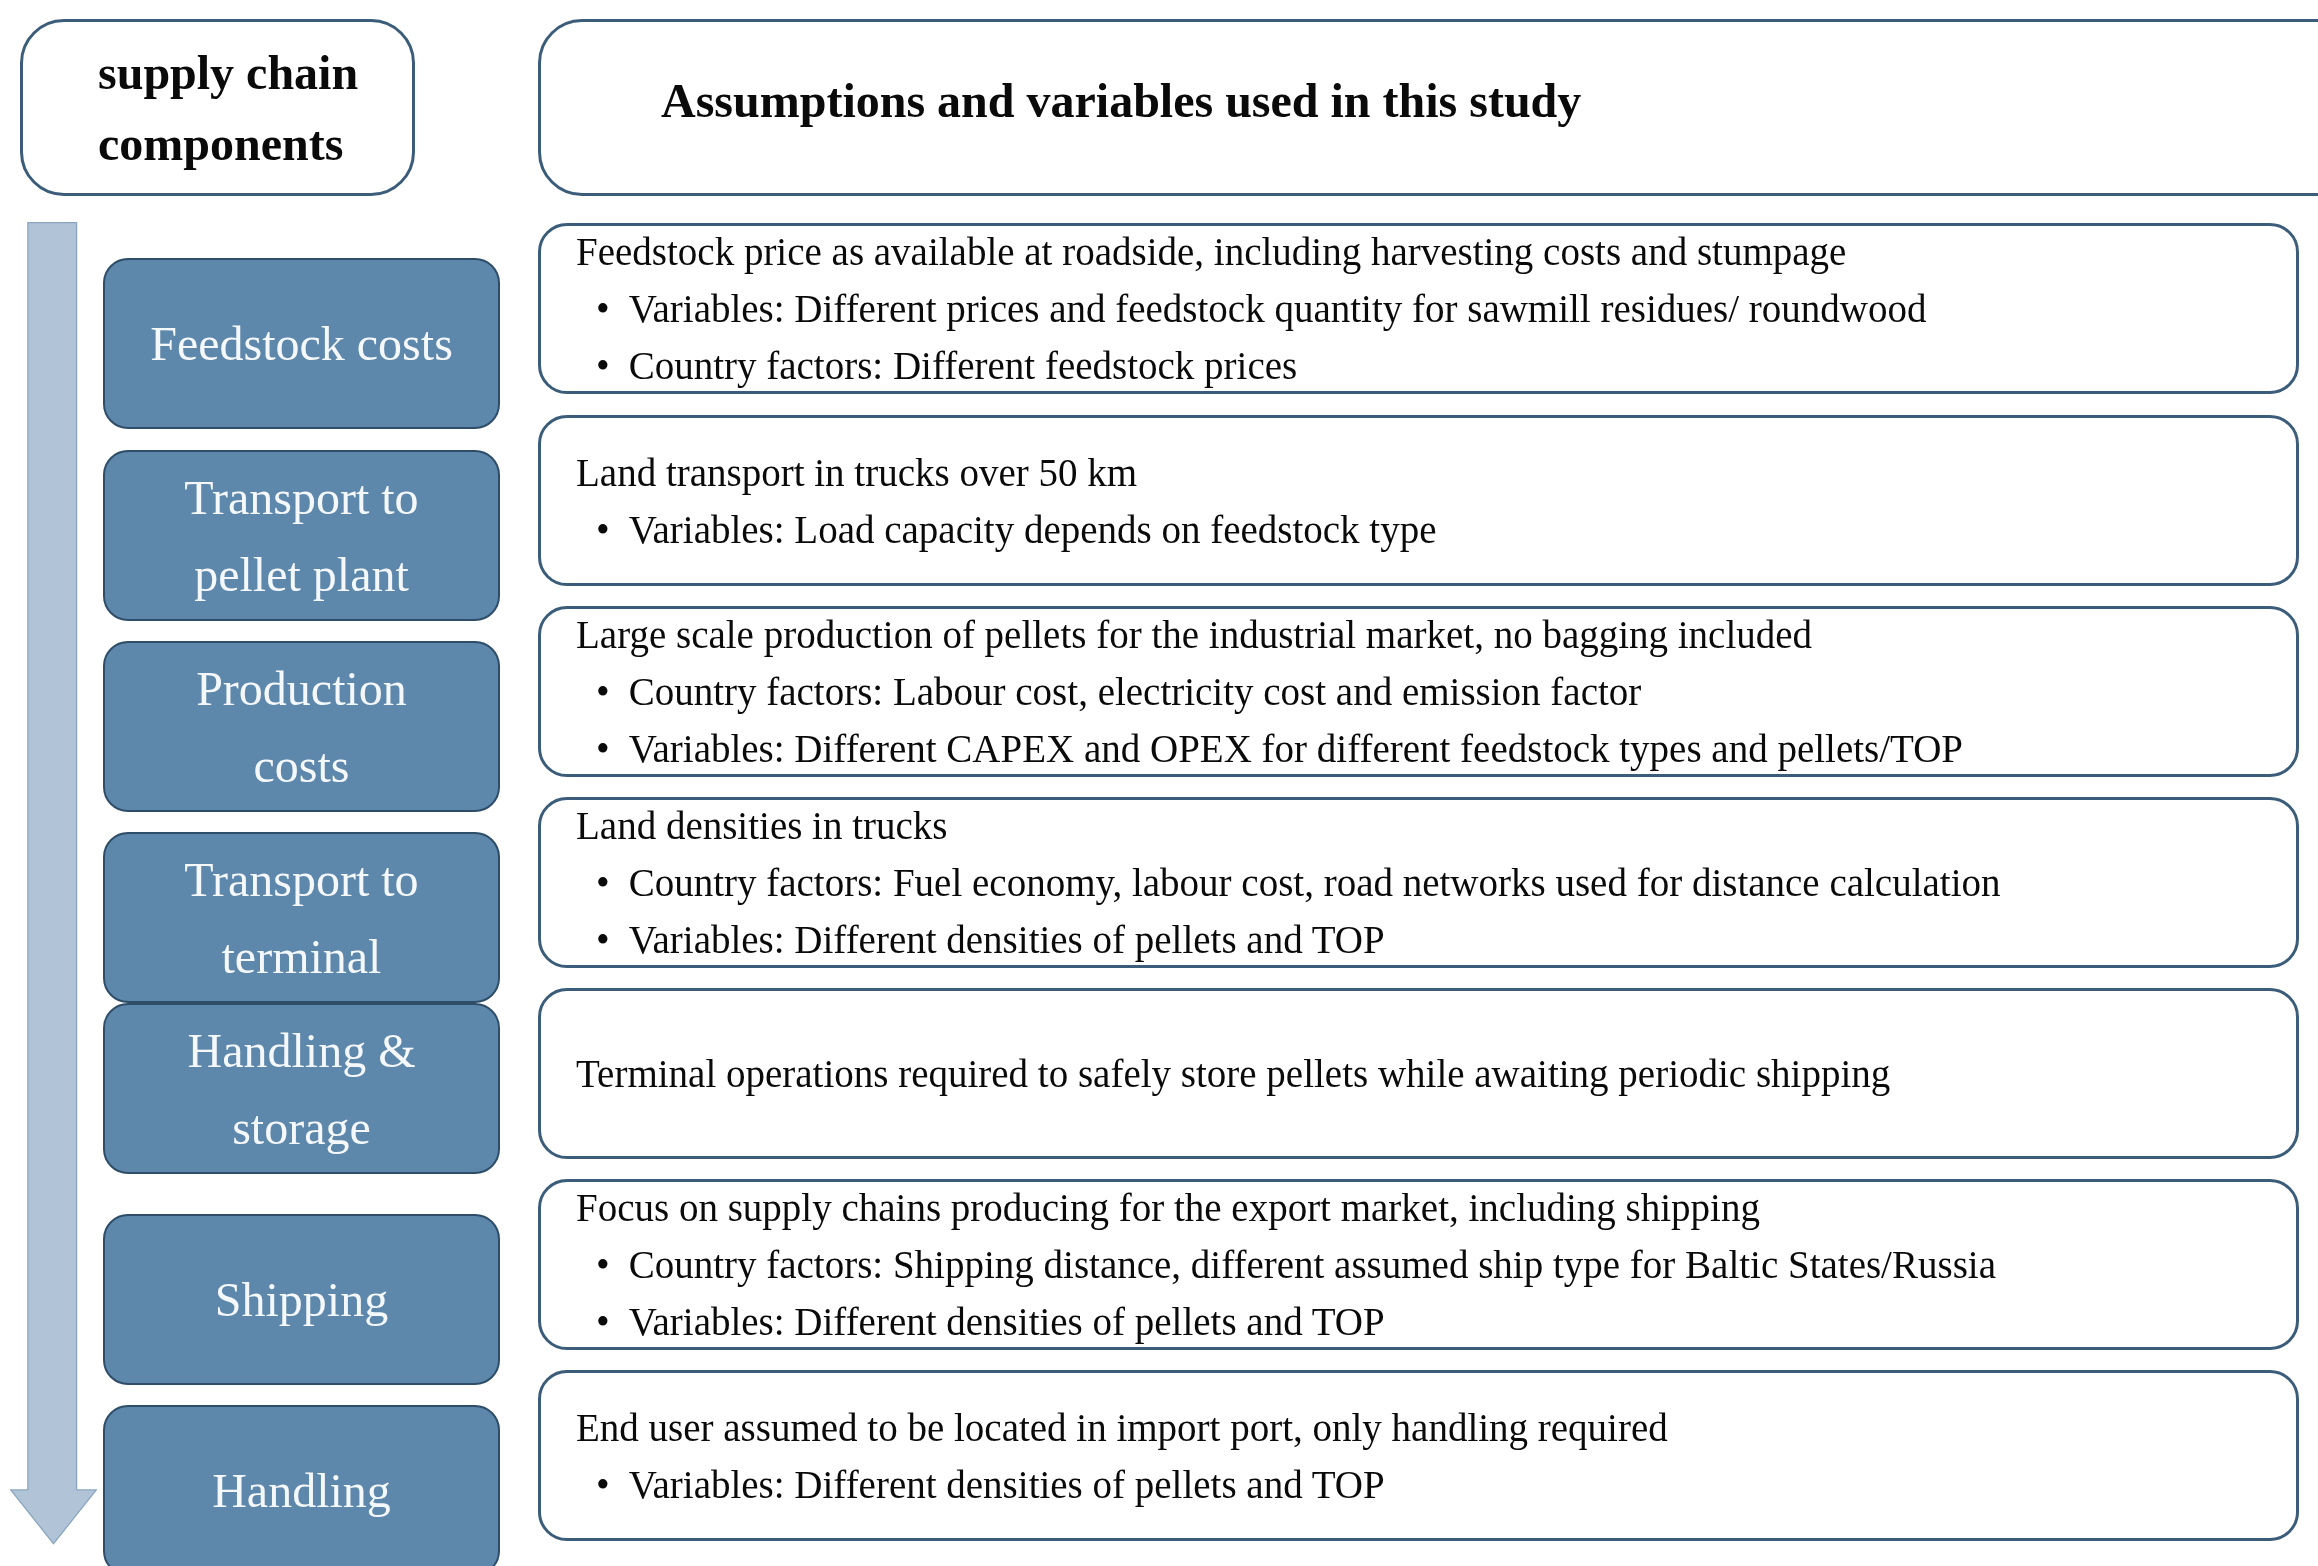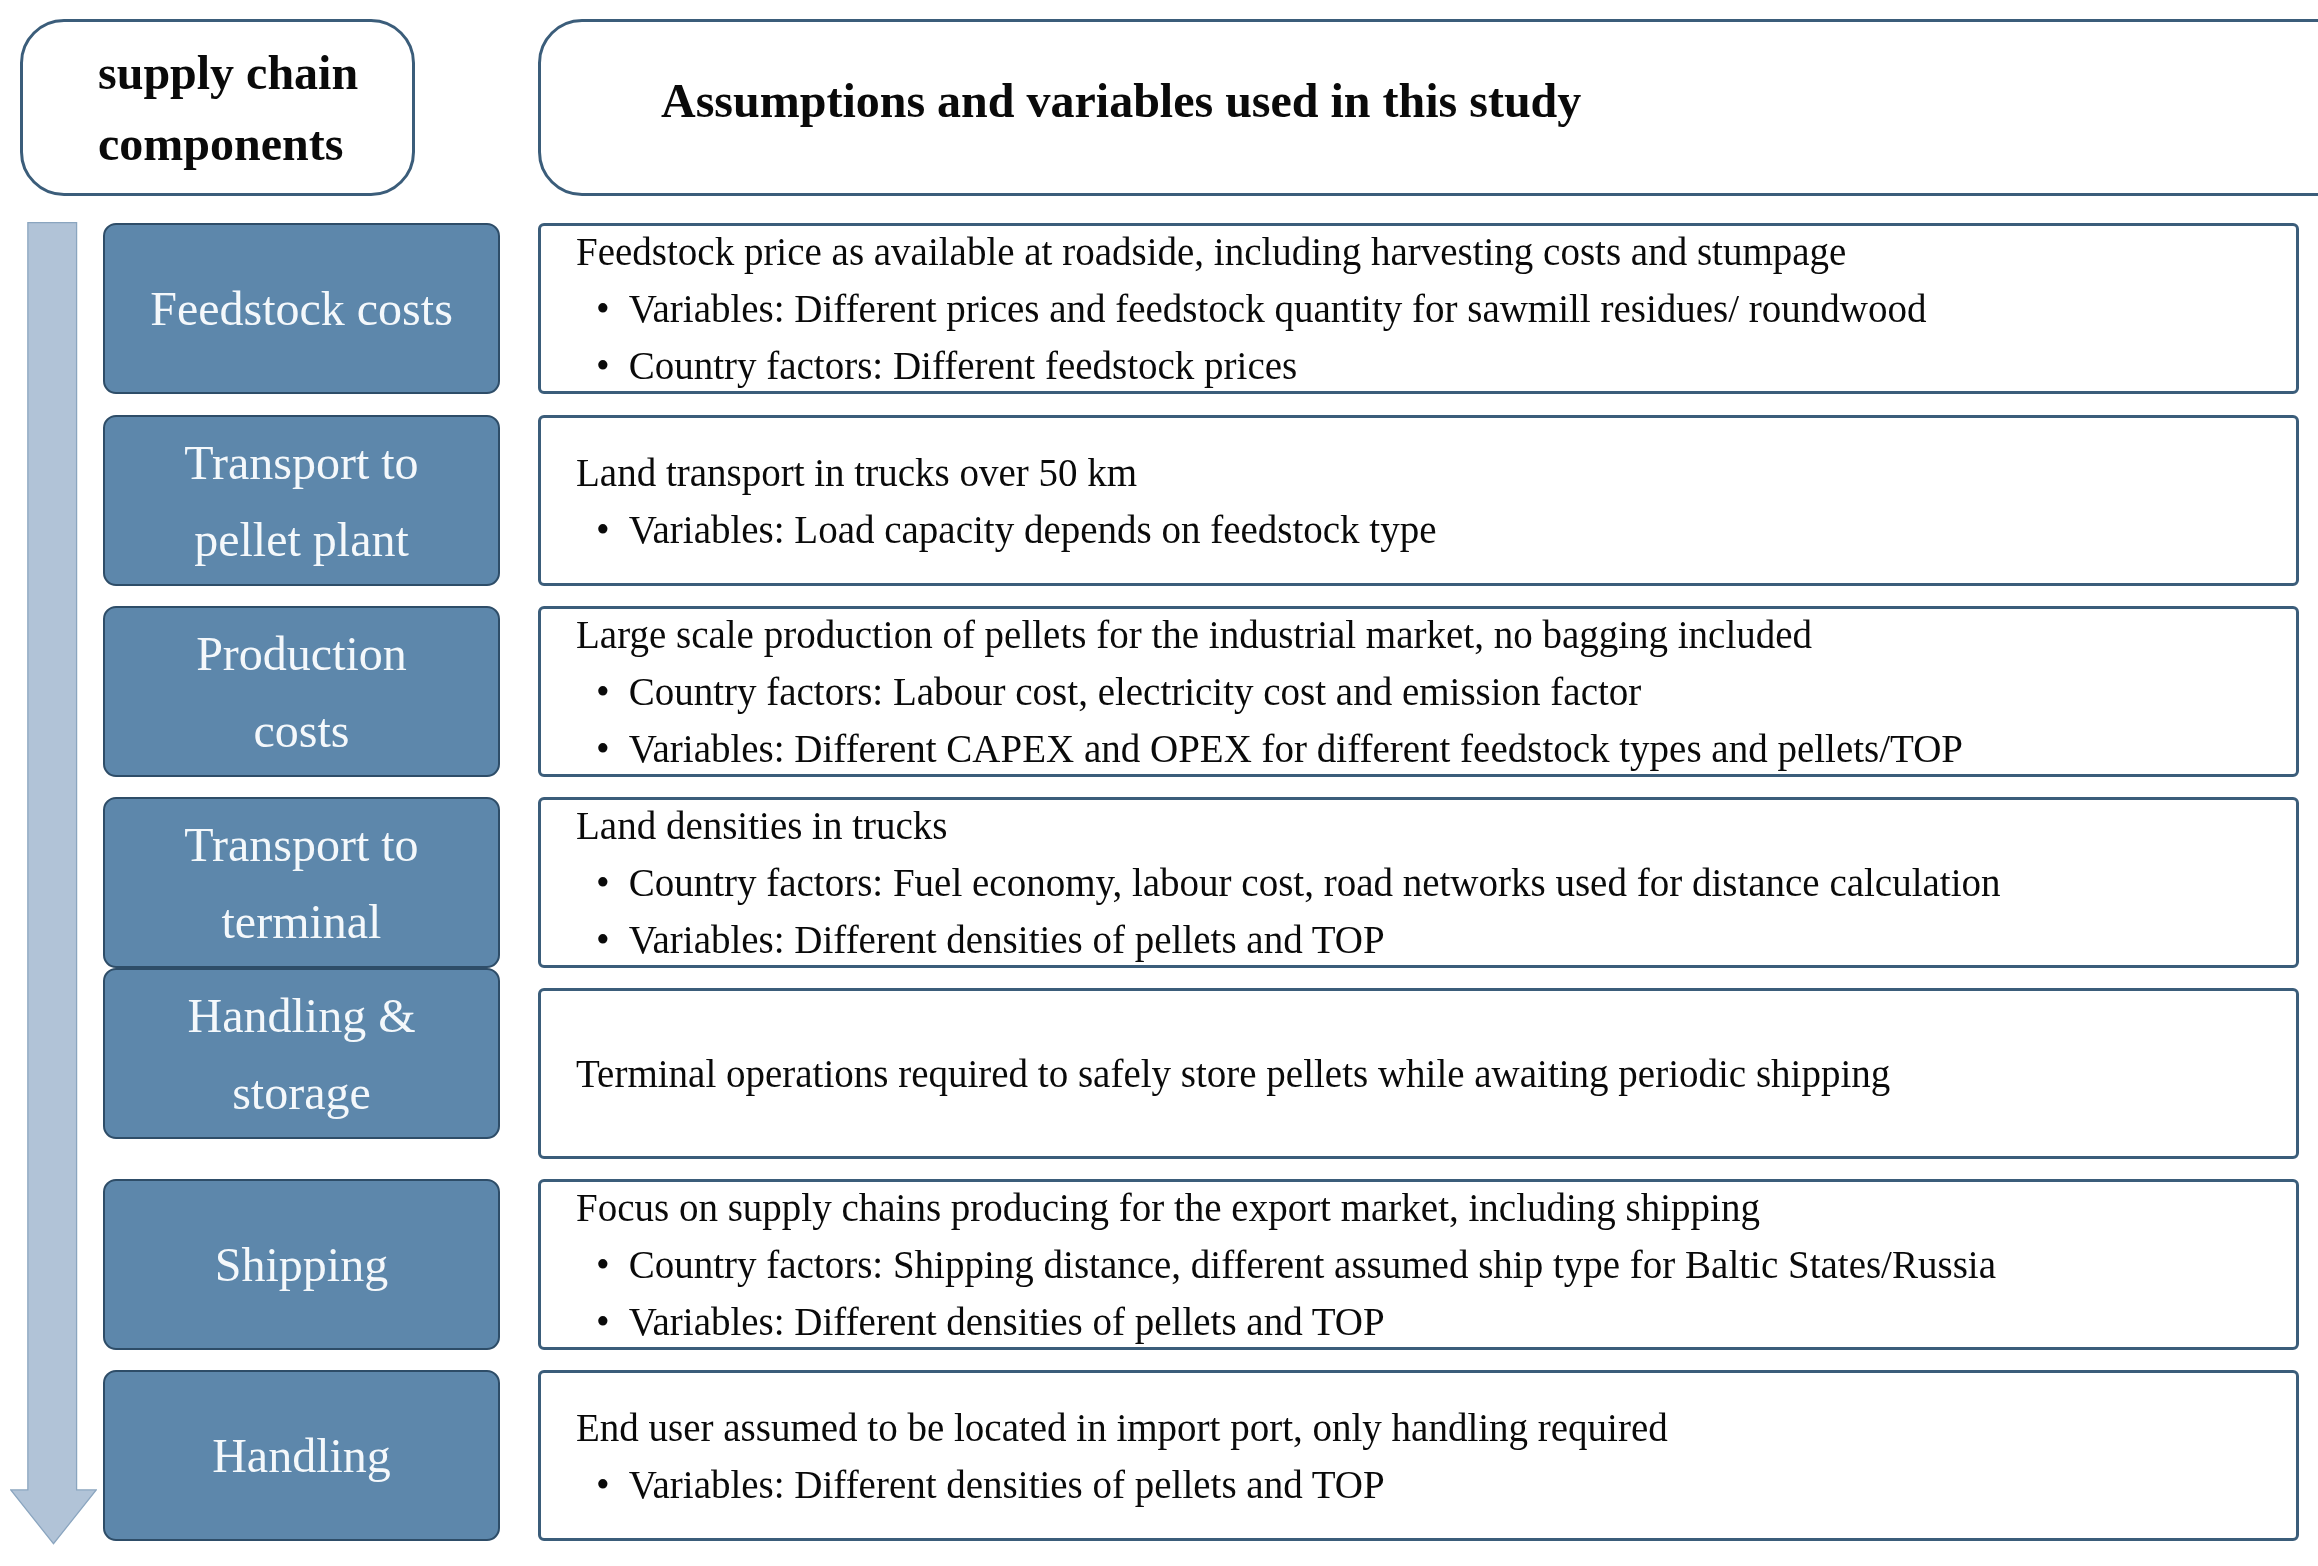--- a/index.html
+++ b/index.html
@@ -34,35 +34,36 @@
     line-height: 71px;
   }
   #left-header  { left: 20px;  width: 395px;  padding: 0 19px 0 75px; }
   #right-header { left: 538px; width: 2014px; padding: 0 25px 15px 120px; }
 
   .stage-box {
     position: absolute;
     left: 103px; width: 397px; height: 171px;
     background: var(--box-blue);
     border: 2.5px solid var(--box-blue-border);
-    border-radius: 13px;
+    border-radius: 25px;
     color: var(--text-light);
     font-size: 48px;
     line-height: 77px;
     display: flex; align-items: center; justify-content: center;
     text-align: center;
     white-space: pre-line;
+    margin-top: 35px;
   }
 
   .info-box {
     position: absolute;
     left: 538px; width: 1761px; height: 171px;
     background: #ffffff;
     border: 3.2px solid var(--panel-border);
-    border-radius: 6px;
+    border-radius: 29px;
     display: flex; flex-direction: column; justify-content: center;
     padding: 5px 25px 5px 35px;
     font-size: 39px;
     line-height: 57px;
   }
   .info-lead { display: block; }
   .info-bullet { display: flex; align-items: baseline; }
   .info-bullet::before {
     content: "\2022";
     margin-left: 20px;

